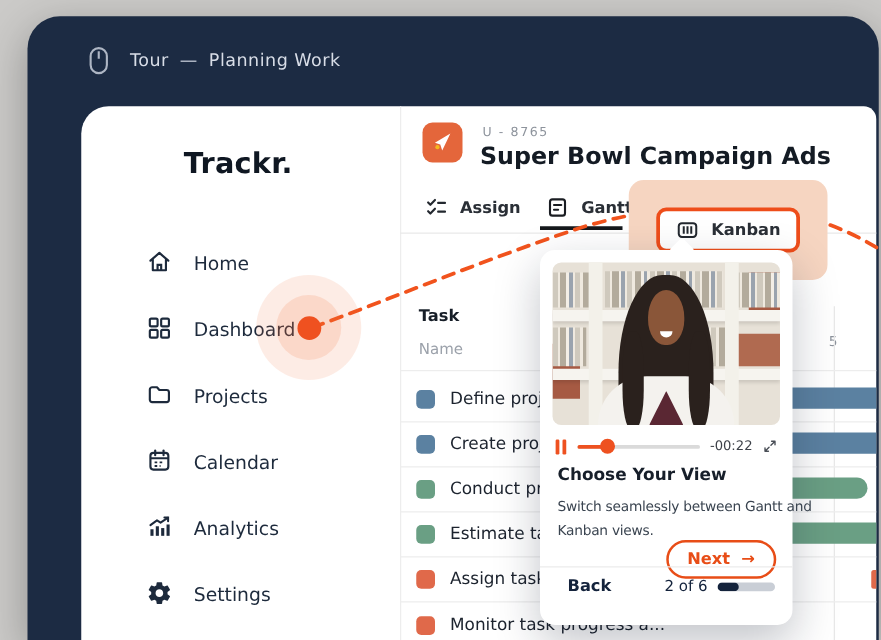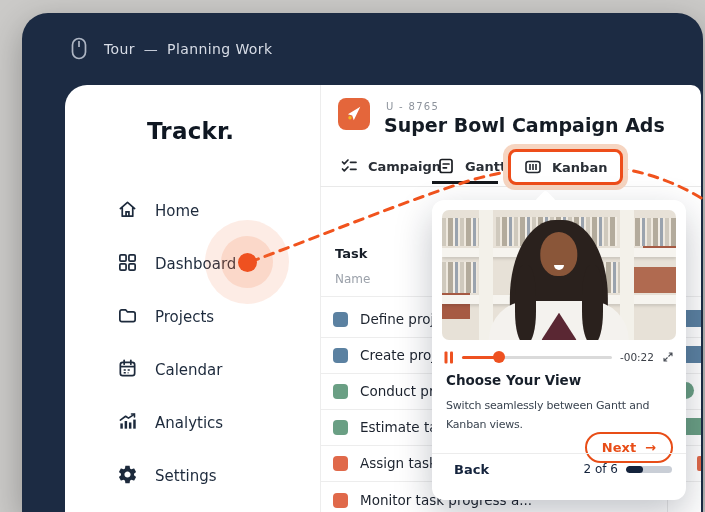--- a/index.html
+++ b/index.html
@@ -28,21 +28,21 @@
   
   .main{position:absolute;left:255px;top:0;right:0;bottom:0;}
   .proj-icon{position:absolute;left:18px;top:13px;width:32px;height:32px;border-radius:8px;background:#e4663b;
     display:flex;align-items:center;justify-content:center;}
   .ticket{position:absolute;left:66px;top:16px;font-size:10px;letter-spacing:1.3px;color:#8d939c;}
   .page-title{position:absolute;left:64px;top:29px;font-size:19px;font-weight:bold;color:#141b24;}
   .tab{position:absolute;display:flex;align-items:center;gap:10px;font-size:13px;color:#2a2f36;font-weight:600;cursor:pointer;}
   .tab-details{left:20px;top:72px;}
   .tab-gantt{left:117px;top:72px;font-weight:700;}
   .gantt-underline{position:absolute;left:112px;top:96px;width:66px;height:3px;background:#15181c;}
-  .kanban-wrap{position:absolute;left:183px;top:59px;z-index:6;background:#f6d5c1;border-radius:12px;padding:5px;cursor:pointer;}
+  .kanban-wrap{position:absolute;left:183px;top:59px;z-index:6;background:#f6d5c1;border-radius:12px;padding:22px;cursor:pointer;}
   .kanban-box{background:#fff;border:3px solid #ee4d1a;border-radius:8px;padding:6px 13px;
     display:flex;align-items:center;gap:10px;font-size:13px;font-weight:600;color:#2a2f36;}
   .tabs-divider{position:absolute;left:0;right:0;top:101px;height:1px;background:#e9e9e9;}
   
   .th-group{position:absolute;left:15px;top:161px;font-size:13px;font-weight:bold;color:#171e28;}
   .th-col{position:absolute;left:15px;top:187px;font-size:12px;color:#9ba1aa;}
   .tick{position:absolute;left:343px;top:182px;font-size:11px;color:#8d939c;}
   .grid-line{position:absolute;left:347px;top:160px;bottom:0;width:1px;background:#e8e8e8;}
   .hline{position:absolute;left:0;right:0;height:1px;background:#ededed;}
   .task-row{position:absolute;left:0;right:0;height:36px;display:flex;align-items:center;gap:12px;padding-left:13px;cursor:pointer;}
@@ -50,21 +50,21 @@
   .task-label{font-size:13.5px;color:#1c232e;white-space:nowrap;}
   .gbar{position:absolute;height:17px;}
   
   .dash-svg{position:absolute;left:0;top:0;width:705px;height:512px;z-index:5;pointer-events:none;}
   .hotspot{position:absolute;left:247px;top:262px;z-index:6;transform:translate(-50%,-50%);
     width:84px;height:84px;display:flex;align-items:center;justify-content:center;cursor:pointer;}
   .halo-outer{position:absolute;inset:0;border-radius:50%;background:rgba(240,110,55,.13);}
   .halo-mid{position:absolute;left:16px;top:16px;width:52px;height:52px;border-radius:50%;background:rgba(240,110,55,.16);}
   .dot{position:relative;width:19px;height:19px;border-radius:50%;background:#ef5120;}
   
-  .popup{position:absolute;left:432px;top:200px;width:254px;height:300px;background:#fff;border-radius:12px;
+  .popup{position:absolute;left:432px;top:200px;width:202px;height:300px;background:#fff;border-radius:12px;
     box-shadow:0 14px 36px rgba(15,25,45,.25);z-index:10;}
   .pointer{position:absolute;left:106px;top:-7px;width:15px;height:15px;background:#fff;transform:rotate(45deg);border-radius:3px;}
   .video{position:absolute;left:10px;top:10px;right:10px;height:130px;border-radius:7px;overflow:hidden;background:#e7e1d7;}
   .vid-el{position:absolute;}
   .books{background:repeating-linear-gradient(90deg,#cfc9bd 0 4px,#efe9df 4px 6px,#b3ab9c 6px 11px,#f3eee6 11px 13px,#9aa3ae 13px 16px,#efe9df 16px 18px);}
   .controls{position:absolute;left:12px;right:12px;top:148px;height:18px;display:flex;align-items:center;gap:8px;}
   .track{flex:1;height:3px;background:#dadada;border-radius:2px;position:relative;cursor:pointer;}
   .track-fill{height:3px;background:#ee5120;border-radius:2px;position:relative;}
   .knob{position:absolute;right:-6px;top:50%;transform:translateY(-50%);width:12px;height:12px;background:#ee5120;border-radius:50%;}
   .time{font-size:10.5px;color:#3c4048;white-space:nowrap;}
@@ -166,21 +166,21 @@
       <div class="ticket">U - 8765</div>
       <div class="page-title">Super Bowl Campaign Ads</div>
 
       <div class="tab tab-details">
         <svg width="18" height="18" viewBox="0 0 18 18">
           <path d="M2.5 5 l1.8 1.8 L8 3" fill="none" stroke="#23282f" stroke-width="1.7" stroke-linecap="round" stroke-linejoin="round"></path>
           <line x1="10.5" y1="5.3" x2="16" y2="5.3" stroke="#23282f" stroke-width="1.7" stroke-linecap="round"></line>
           <path d="M2.5 12 l1.8 1.8 L8 10" fill="none" stroke="#23282f" stroke-width="1.7" stroke-linecap="round" stroke-linejoin="round"></path>
           <line x1="10.5" y1="12.3" x2="16" y2="12.3" stroke="#23282f" stroke-width="1.7" stroke-linecap="round"></line>
         </svg>
-        <span>Campaign</span>
+        <span>Assign</span>
       </div>
 
       <div class="tab tab-gantt">
         <svg width="18" height="18" viewBox="0 0 18 18">
           <rect x="3" y="2.5" width="12" height="13" rx="2" fill="none" stroke="#1a1d22" stroke-width="1.7"></rect>
           <line x1="6.2" y1="7" x2="12" y2="7" stroke="#1a1d22" stroke-width="1.7" stroke-linecap="round"></line>
           <line x1="6.2" y1="10.8" x2="9.5" y2="10.8" stroke="#1a1d22" stroke-width="1.7" stroke-linecap="round"></line>
         </svg>
         <span>Gantt</span>
       </div>

